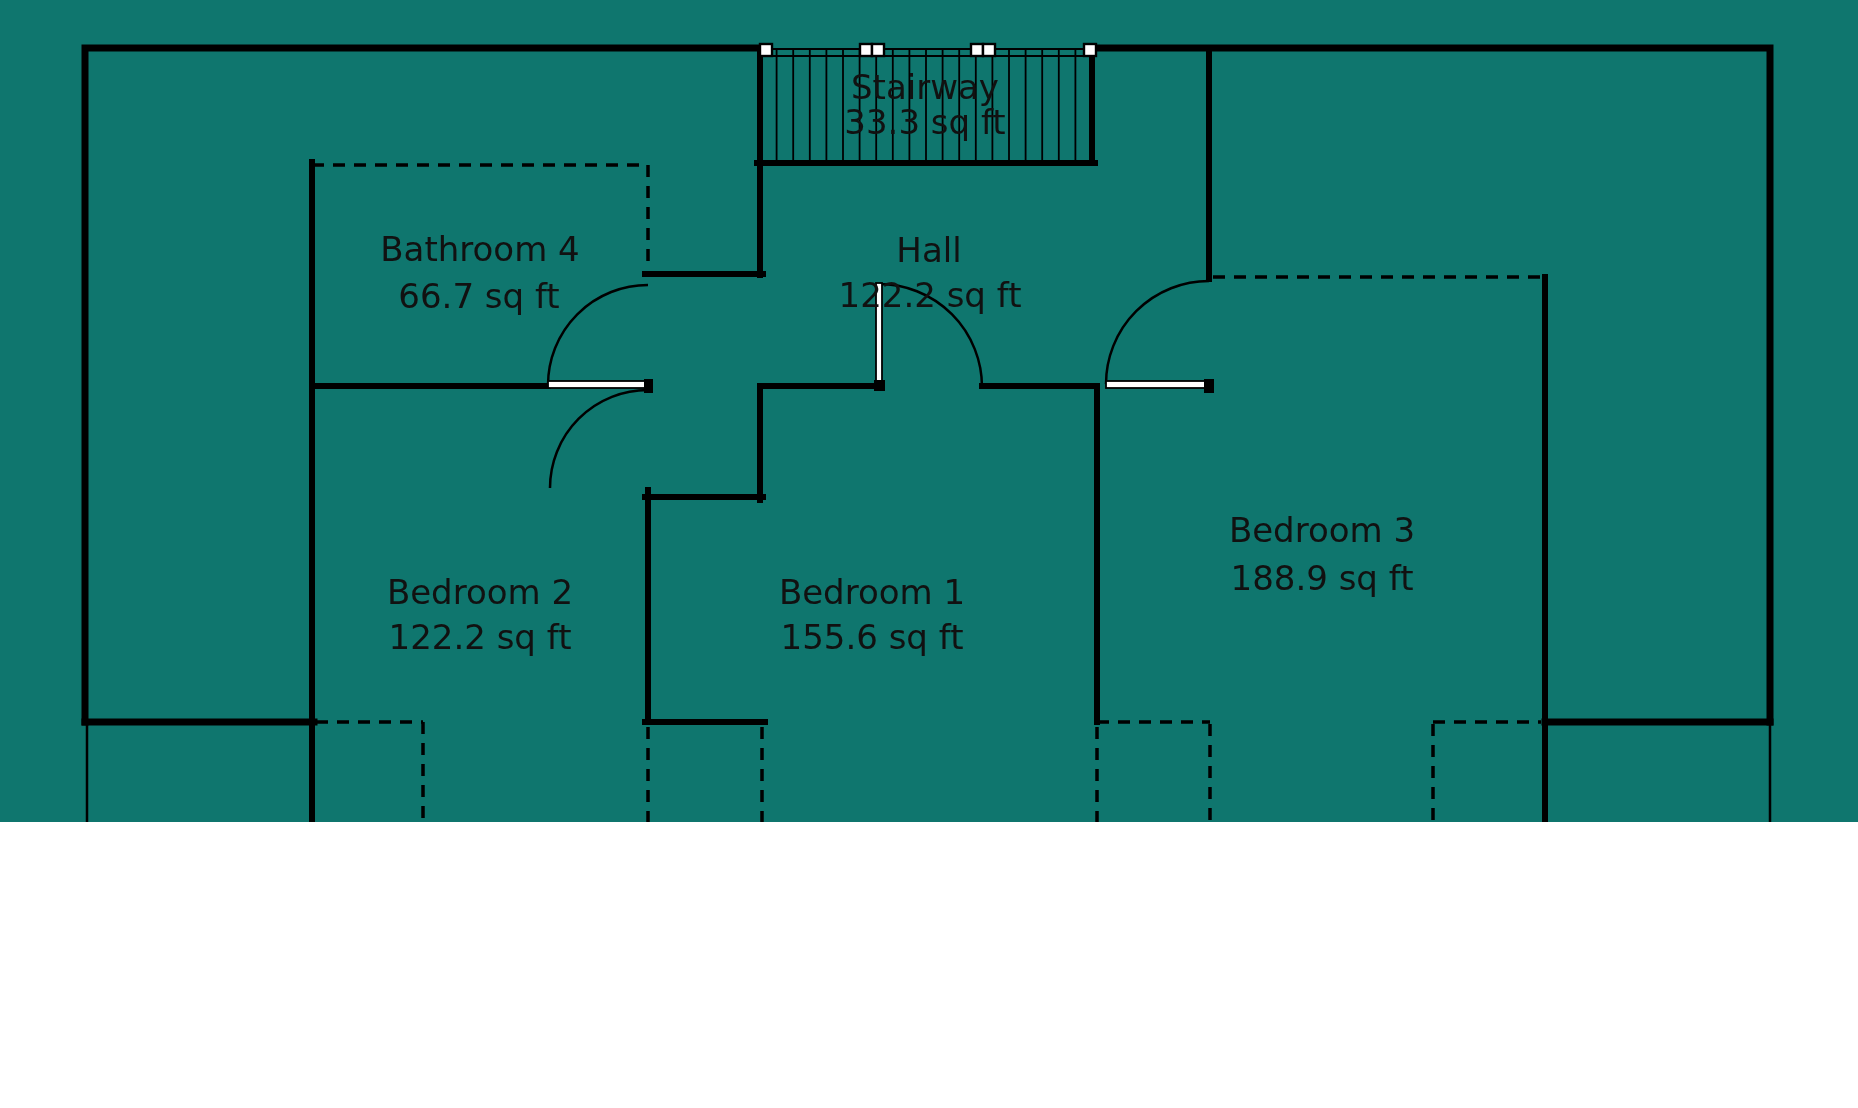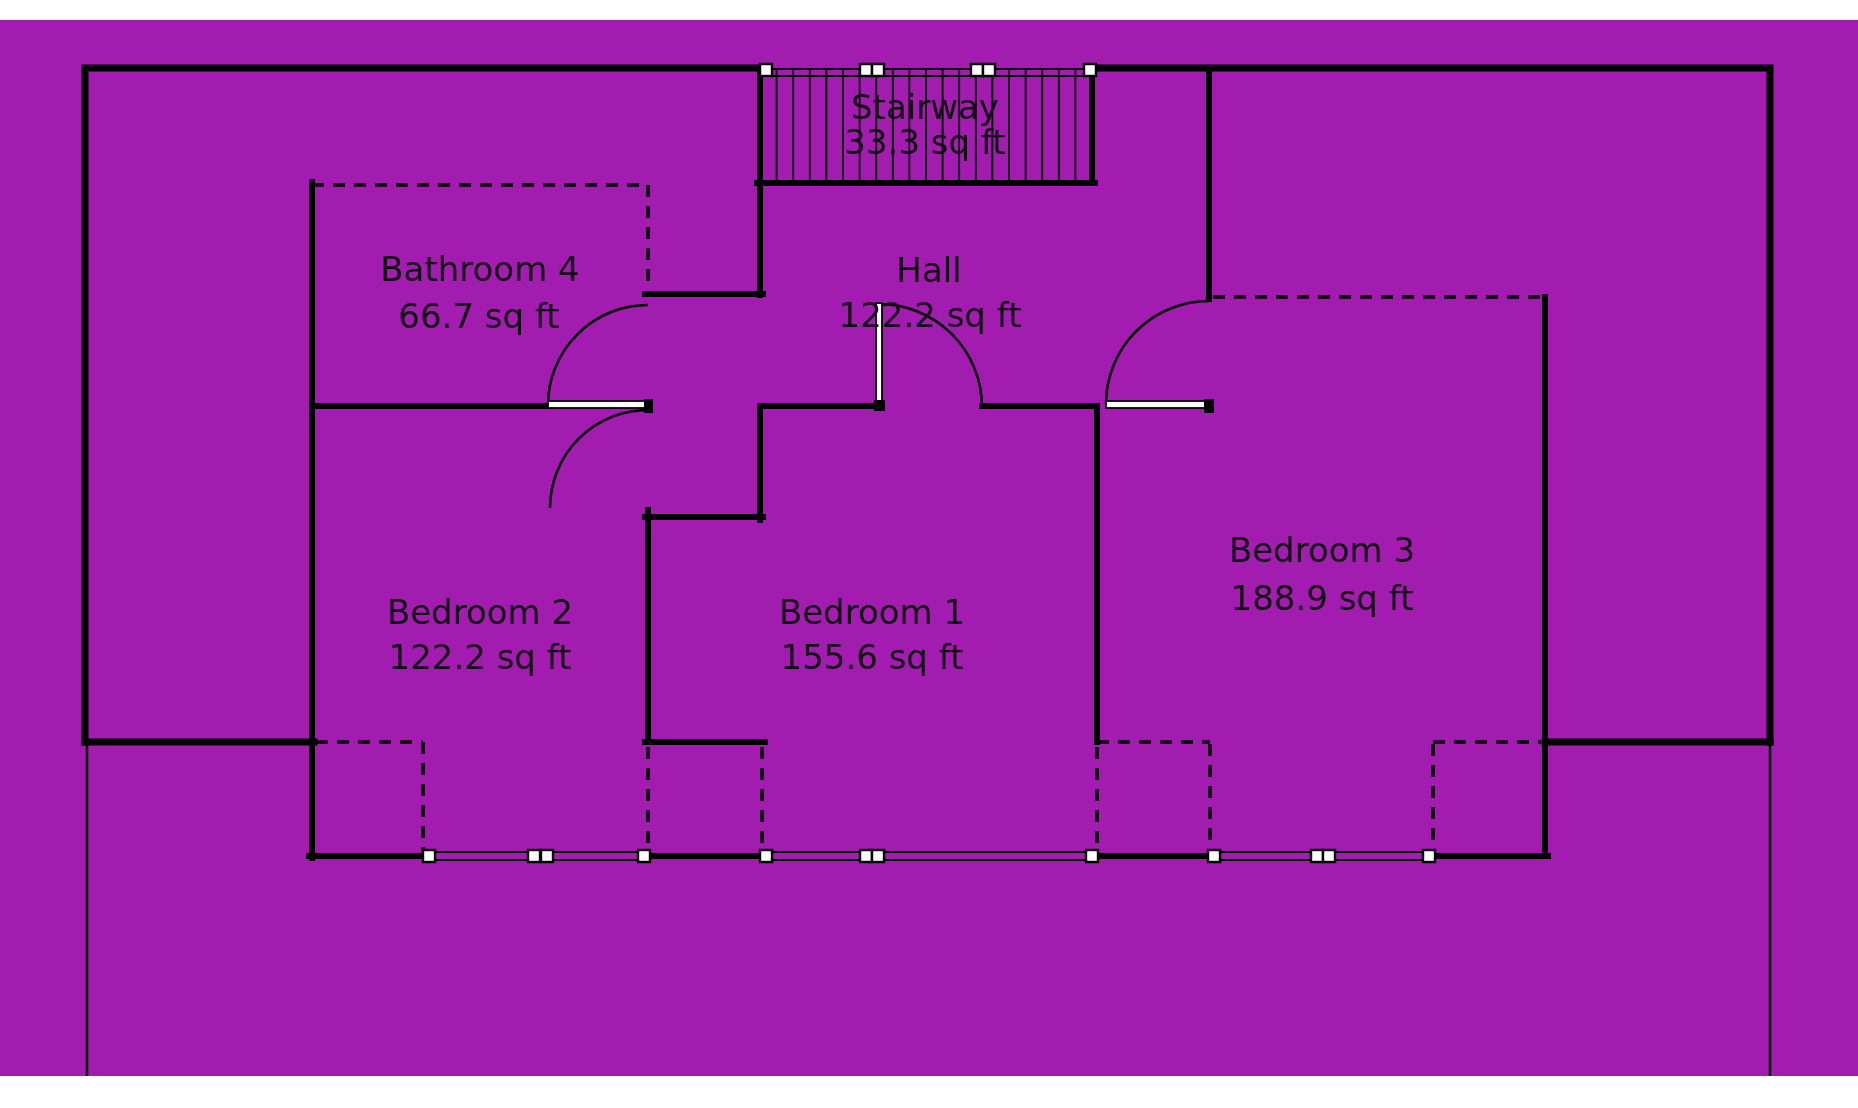--- a/index.html
+++ b/index.html
@@ -4,24 +4,23 @@
 <style>
   html, body {
     margin: 0;
     padding: 0;
     background: #ffffff;
     font-family: "DejaVu Sans", "Liberation Sans", sans-serif;
   }
   .plan-wrap {
     position: relative;
     width: 1858px;
-    height: 1056px;
-    background: #a21caf;
+    height: 822px;
+    background: #0f766e;
     overflow: hidden;
-    margin-top: 20px;
   }
   svg { display: block; }
   .wall-outer  { stroke: #000; stroke-width: 7;   fill: none; stroke-linecap: square; }
   .wall        { stroke: #000; stroke-width: 6;   fill: none; stroke-linecap: square; }
   .wall-thin   { stroke: #000; stroke-width: 2;   fill: none; }
   .outline     { stroke: #000; stroke-width: 2.5; fill: none; }
   .dashed      { stroke: #000; stroke-width: 3.5; fill: none; stroke-dasharray: 12 9; }
   .door-arc    { stroke: #000; stroke-width: 2.5; fill: none; }
   .door-leaf   { stroke: #000; stroke-width: 1.8; fill: #ffffff; }
   .hinge       { fill: #000; stroke: none; }

